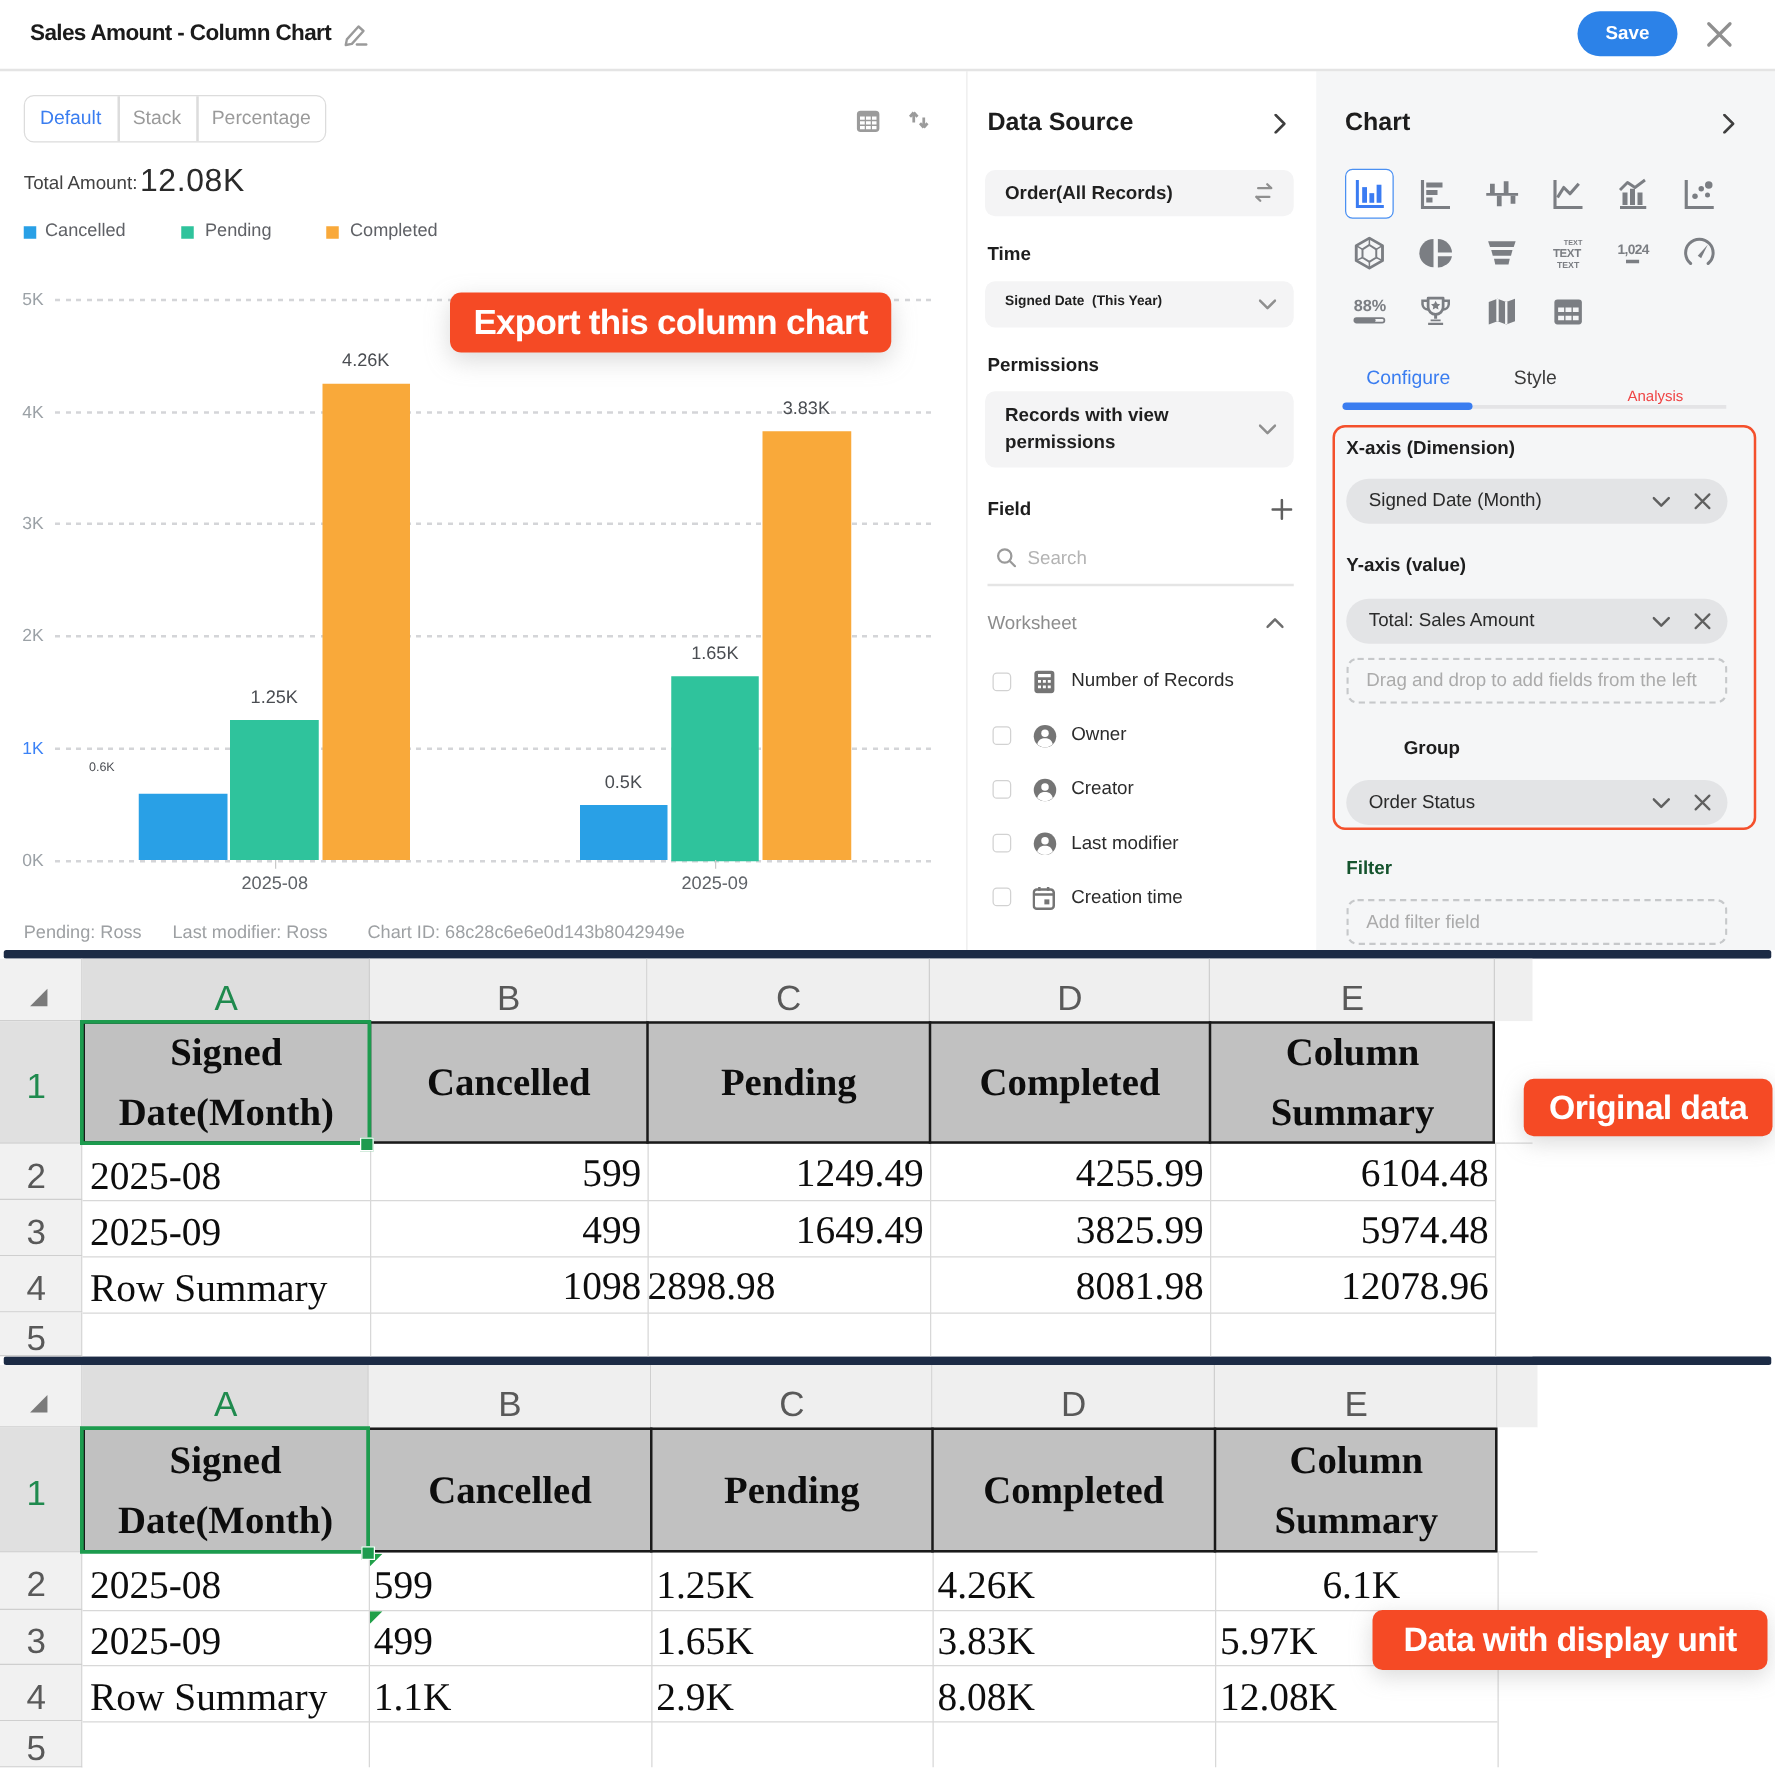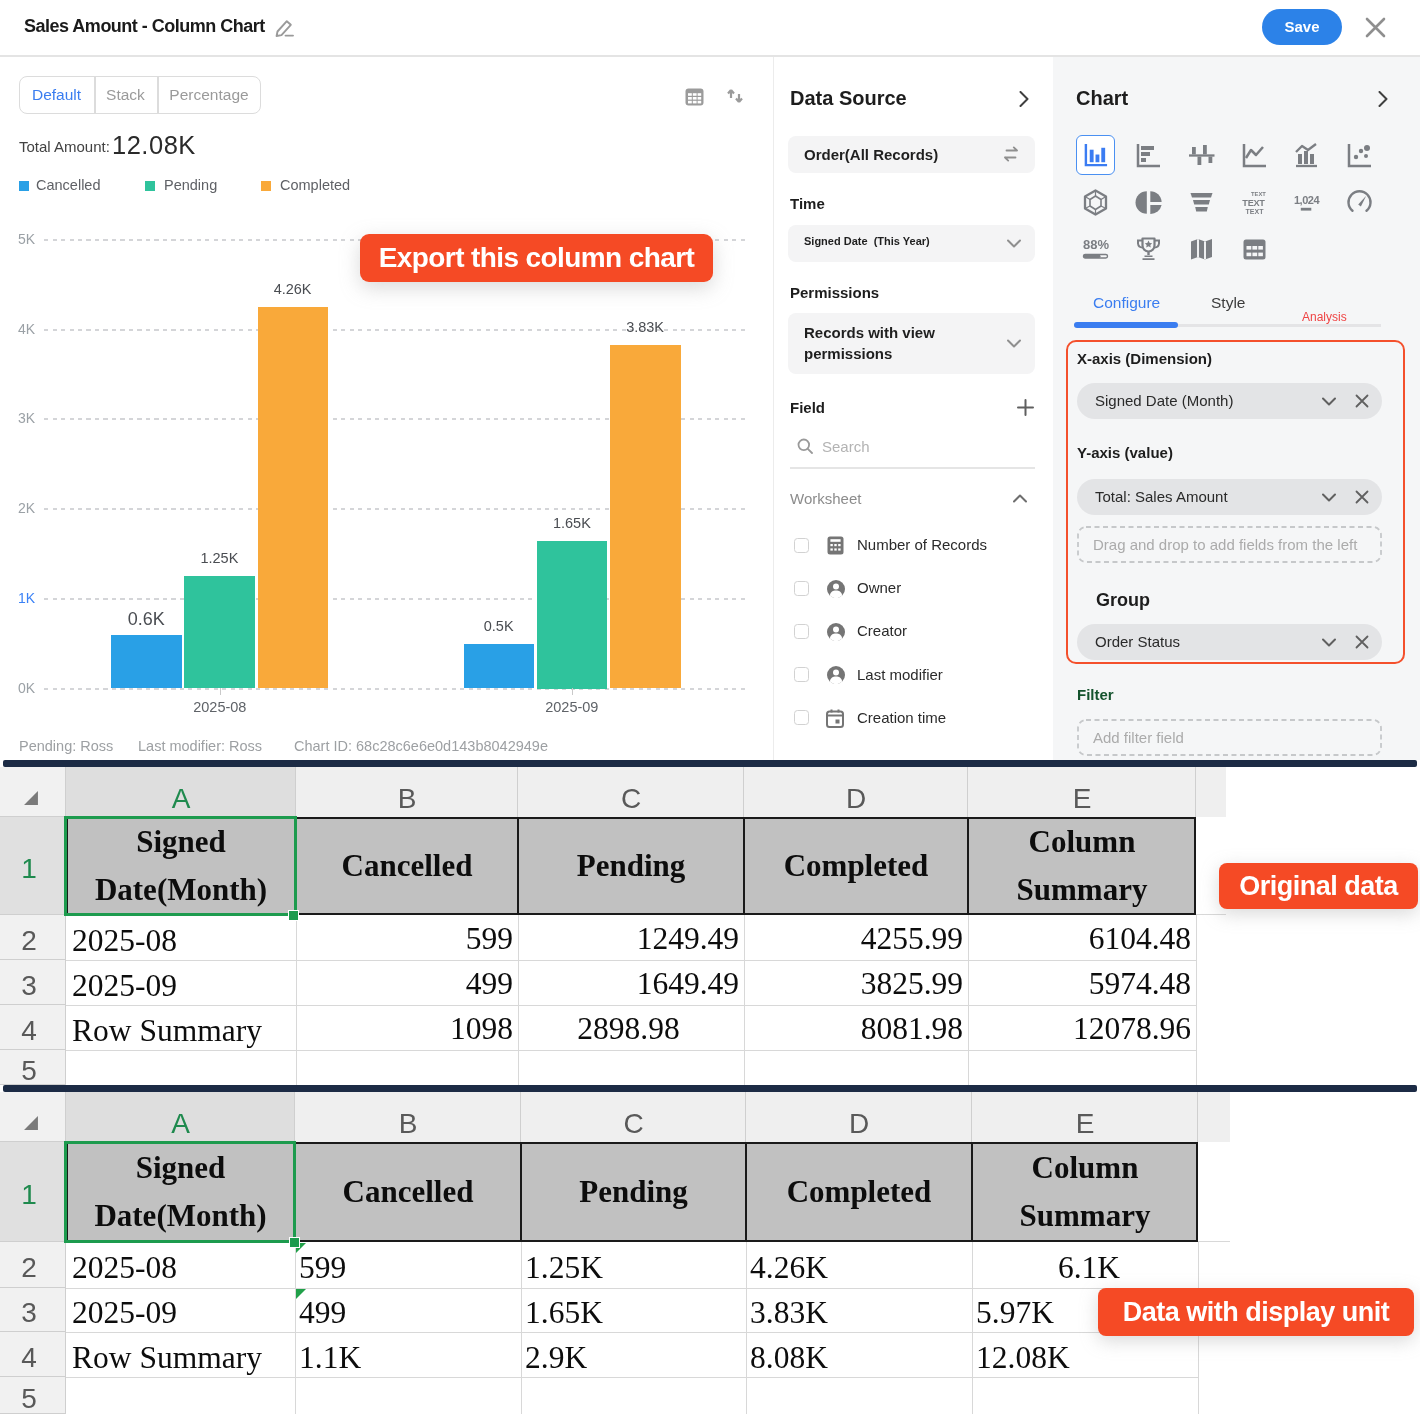--- a/index.html
+++ b/index.html
@@ -59,21 +59,21 @@
 <div class="abs" style="left:0;top:589.8px;width:35px;text-align:right;font-size:14px;color:#3b82f6">1K</div>
 <div class="abs" style="left:44px;top:508.1px;width:702px;height:2px;background:repeating-linear-gradient(90deg,#d4d5d8 0 4px,transparent 4px 8.5px)"></div>
 <div class="abs" style="left:0;top:500.1px;width:35px;text-align:right;font-size:14px;color:#9ba1a6">2K</div>
 <div class="abs" style="left:44px;top:418.4px;width:702px;height:2px;background:repeating-linear-gradient(90deg,#d4d5d8 0 4px,transparent 4px 8.5px)"></div>
 <div class="abs" style="left:0;top:410.4px;width:35px;text-align:right;font-size:14px;color:#9ba1a6">3K</div>
 <div class="abs" style="left:44px;top:328.7px;width:702px;height:2px;background:repeating-linear-gradient(90deg,#d4d5d8 0 4px,transparent 4px 8.5px)"></div>
 <div class="abs" style="left:0;top:320.7px;width:35px;text-align:right;font-size:14px;color:#9ba1a6">4K</div>
 <div class="abs" style="left:44px;top:239.0px;width:702px;height:2px;background:repeating-linear-gradient(90deg,#d4d5d8 0 4px,transparent 4px 8.5px)"></div>
 <div class="abs" style="left:0;top:231.0px;width:35px;text-align:right;font-size:14px;color:#9ba1a6">5K</div>
 <div class="abs" style="left:111.2px;top:634.8px;width:70.6px;height:53.7px;background:#29a0e6"></div>
-<div class="abs" style="left:71.2px;top:608.8px;width:150px;text-align:center;font-size:18px;color:#4a4d52">0.6K</div>
+<div class="abs" style="left:71.2px;top:608.8px;width:150px;text-align:left;font-size:10px;color:#4a4d52">0.6K</div>
 <div class="abs" style="left:184.4px;top:576.4px;width:70.6px;height:112.1px;background:#2fc39c"></div>
 <div class="abs" style="left:144.4px;top:550.4px;width:150px;text-align:center;font-size:14.5px;color:#4a4d52">1.25K</div>
 <div class="abs" style="left:257.6px;top:306.7px;width:70.6px;height:381.8px;background:#f9a93a"></div>
 <div class="abs" style="left:217.6px;top:280.7px;width:150px;text-align:center;font-size:14.5px;color:#4a4d52">4.26K</div>
 <div class="abs" style="left:463.7px;top:643.7px;width:70.6px;height:44.8px;background:#29a0e6"></div>
 <div class="abs" style="left:423.7px;top:617.7px;width:150px;text-align:center;font-size:14.5px;color:#4a4d52">0.5K</div>
 <div class="abs" style="left:536.9px;top:540.5px;width:70.6px;height:148.0px;background:#2fc39c"></div>
 <div class="abs" style="left:496.9px;top:514.5px;width:150px;text-align:center;font-size:14.5px;color:#4a4d52">1.65K</div>
 <div class="abs" style="left:610.1px;top:345.3px;width:70.6px;height:343.2px;background:#f9a93a"></div>
 <div class="abs" style="left:570.1px;top:319.3px;width:150px;text-align:center;font-size:14.5px;color:#4a4d52">3.83K</div>
@@ -296,21 +296,21 @@
 <svg class="abs" style="left:1322px;top:493px" width="14" height="9" viewBox="0 0 14 9">
     <path d="M1 1.5 L7 7.5 L13 1.5" stroke="#606060" stroke-width="2" fill="none" stroke-linecap="round" stroke-linejoin="round"></path>
   </svg>
 <svg class="abs" style="left:1355px;top:490px" width="14" height="14" viewBox="0 0 14 14">
     <path d="M1.5 1.5 L12.5 12.5 M12.5 1.5 L1.5 12.5" stroke="#606060" stroke-width="1.8" stroke-linecap="round"></path>
   </svg>
 <svg class="abs" style="left:1076.5px;top:526px" width="305" height="37">
     <rect x="1" y="1" width="303" height="35" rx="8" fill="none" stroke="#c6c8ca" stroke-width="1.8" stroke-dasharray="5 3.5"></rect>
   </svg>
 <div class="abs" style="left:1093px;top:536px;font-size:15px;color:#ababab">Drag and drop to add fields from the left</div>
-<div class="abs" style="left:1096px;top:590px;font-size:18px;font-weight:bold;color:#1d1d1d">Group</div>
+<div class="abs" style="left:1123px;top:590px;font-size:15px;font-weight:bold;color:#1d1d1d">Group</div>
 <div class="abs" style="left:1076.5px;top:624px;width:305px;height:36px;background:#e3e4e6;border-radius:18px"></div>
 <div class="abs" style="left:1095px;top:633px;font-size:15px;color:#2a2a2a">Order Status</div>
 <svg class="abs" style="left:1322px;top:638px" width="14" height="9" viewBox="0 0 14 9">
     <path d="M1 1.5 L7 7.5 L13 1.5" stroke="#606060" stroke-width="2" fill="none" stroke-linecap="round" stroke-linejoin="round"></path>
   </svg>
 <svg class="abs" style="left:1355px;top:635px" width="14" height="14" viewBox="0 0 14 14">
     <path d="M1.5 1.5 L12.5 12.5 M12.5 1.5 L1.5 12.5" stroke="#606060" stroke-width="1.8" stroke-linecap="round"></path>
   </svg>
 <div class="abs" style="left:1077px;top:686px;font-size:15px;font-weight:bold;color:#14532d">Filter</div>
 <svg class="abs" style="left:1076.5px;top:719px" width="305" height="37">
@@ -373,21 +373,21 @@
 <div class="abs serif" style="left:518px;top:920.5px;width:221px;text-align:right;font-size:31.5px;color:#0d0d0d">1249.49</div>
 <div class="abs serif" style="left:744px;top:920.5px;width:219px;text-align:right;font-size:31.5px;color:#0d0d0d">4255.99</div>
 <div class="abs serif" style="left:968px;top:920.5px;width:223px;text-align:right;font-size:31.5px;color:#0d0d0d">6104.48</div>
 <div class="abs serif" style="left:72px;top:967.5px;width:230px;text-align:left;font-size:31.5px;color:#0d0d0d">2025-09</div>
 <div class="abs serif" style="left:296px;top:965.5px;width:217px;text-align:right;font-size:31.5px;color:#0d0d0d">499</div>
 <div class="abs serif" style="left:518px;top:965.5px;width:221px;text-align:right;font-size:31.5px;color:#0d0d0d">1649.49</div>
 <div class="abs serif" style="left:744px;top:965.5px;width:219px;text-align:right;font-size:31.5px;color:#0d0d0d">3825.99</div>
 <div class="abs serif" style="left:968px;top:965.5px;width:223px;text-align:right;font-size:31.5px;color:#0d0d0d">5974.48</div>
 <div class="abs serif" style="left:72px;top:1012.5px;width:230px;text-align:left;font-size:31.5px;color:#0d0d0d">Row Summary</div>
 <div class="abs serif" style="left:296px;top:1010.5px;width:217px;text-align:right;font-size:31.5px;color:#0d0d0d">1098</div>
-<div class="abs serif" style="left:518px;top:1010.5px;width:221px;text-align:center;font-size:31.5px;color:#0d0d0d">2898.98</div>
+<div class="abs serif" style="left:518px;top:1010.5px;width:221px;text-align:left;font-size:31.5px;color:#0d0d0d">2898.98</div>
 <div class="abs serif" style="left:744px;top:1010.5px;width:219px;text-align:right;font-size:31.5px;color:#0d0d0d">8081.98</div>
 <div class="abs serif" style="left:968px;top:1010.5px;width:223px;text-align:right;font-size:31.5px;color:#0d0d0d">12078.96</div>
 <div class="abs" style="left:1219px;top:863px;width:199px;height:46px;border-radius:8px;background:#f54a25;box-shadow:0 5px 18px rgba(150,150,150,0.35);z-index:4"></div>
 <div class="abs" style="left:1219px;top:863px;width:199px;height:46px;line-height:46px;text-align:center;font-size:27px;font-weight:bold;color:#fff;letter-spacing:-0.5px;z-index:4">Original data</div>
 <div class="abs" style="left:66px;top:1092px;width:229px;height:50px;background:#dedede;box-sizing:border-box;border-right:1px solid #cfcfcf"></div>
 <div class="abs" style="left:66px;top:1108.0px;width:229px;text-align:center;font-size:28px;color:#1f8a4e">A</div>
 <div class="abs" style="left:295px;top:1092px;width:226px;height:50px;background:#efefef;box-sizing:border-box;border-right:1px solid #cfcfcf"></div>
 <div class="abs" style="left:295px;top:1108.0px;width:226px;text-align:center;font-size:28px;color:#595959">B</div>
 <div class="abs" style="left:521px;top:1092px;width:225px;height:50px;background:#efefef;box-sizing:border-box;border-right:1px solid #cfcfcf"></div>
 <div class="abs" style="left:521px;top:1108.0px;width:225px;text-align:center;font-size:28px;color:#595959">C</div>

